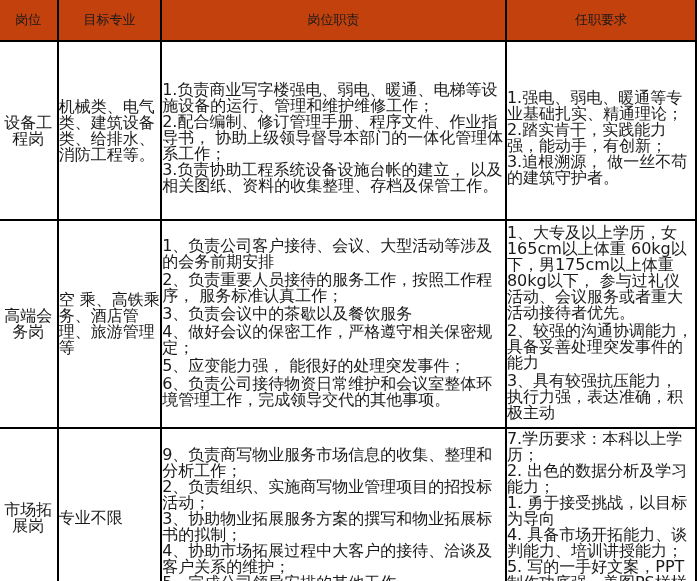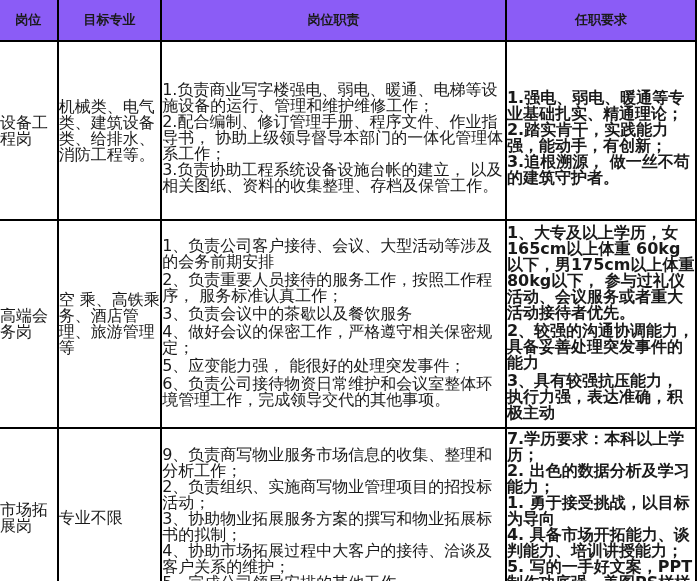--- a/index.html
+++ b/index.html
@@ -1,25 +1,25 @@
 <!DOCTYPE html>
 <html><head>
 <meta charset="utf-8">
 <style>
   html, body { margin: 0; padding: 0; background: #ffffff; }
   body { width: 699px; height: 581px; overflow: hidden; position: relative;
          font-family: "DejaVu Sans", "Liberation Sans", sans-serif; color: #1a1a1a; }
   table.jobs { position: absolute; left: -2px; top: -2px; border-collapse: collapse; table-layout: fixed; }
   table.jobs td, table.jobs th { border: 2px solid #000; padding: 0; vertical-align: middle; }
-  th { background: #8b5cf6; font-weight: bold; font-size: 13px; height: 40px; text-align: center; }
+  th { background: #c2410c; font-weight: normal; font-size: 13px; height: 40px; text-align: center; }
   td { font-size: 16px; line-height: 16px; }
-  td.pos { text-align: left; padding: 0 6px; }
+  td.pos { text-align: center; padding: 0 6px; }
   td.major { text-align: left; padding: 0 8px; }
   td.duty { padding: 6px 6px 6px 5px; vertical-align: top; }
-  td.req { padding: 6px 6px 6px 5px; vertical-align: top; font-weight: bold; }
+  td.req { padding: 6px 6px 6px 5px; vertical-align: top; }
   .line { display: block; }
   .pblock { display: block; margin-bottom: 2px; }
   .r1 td { height: 163px; }
   .r2 td { height: 206px; }
   .r3 td { height: 170px; }
   .r1 td.duty, .r1 td.req { padding-top: 14px; }
   .r3 td.duty, .r3 td.req { padding-top: 2px; }
 </style>
 </head>
 <body>

